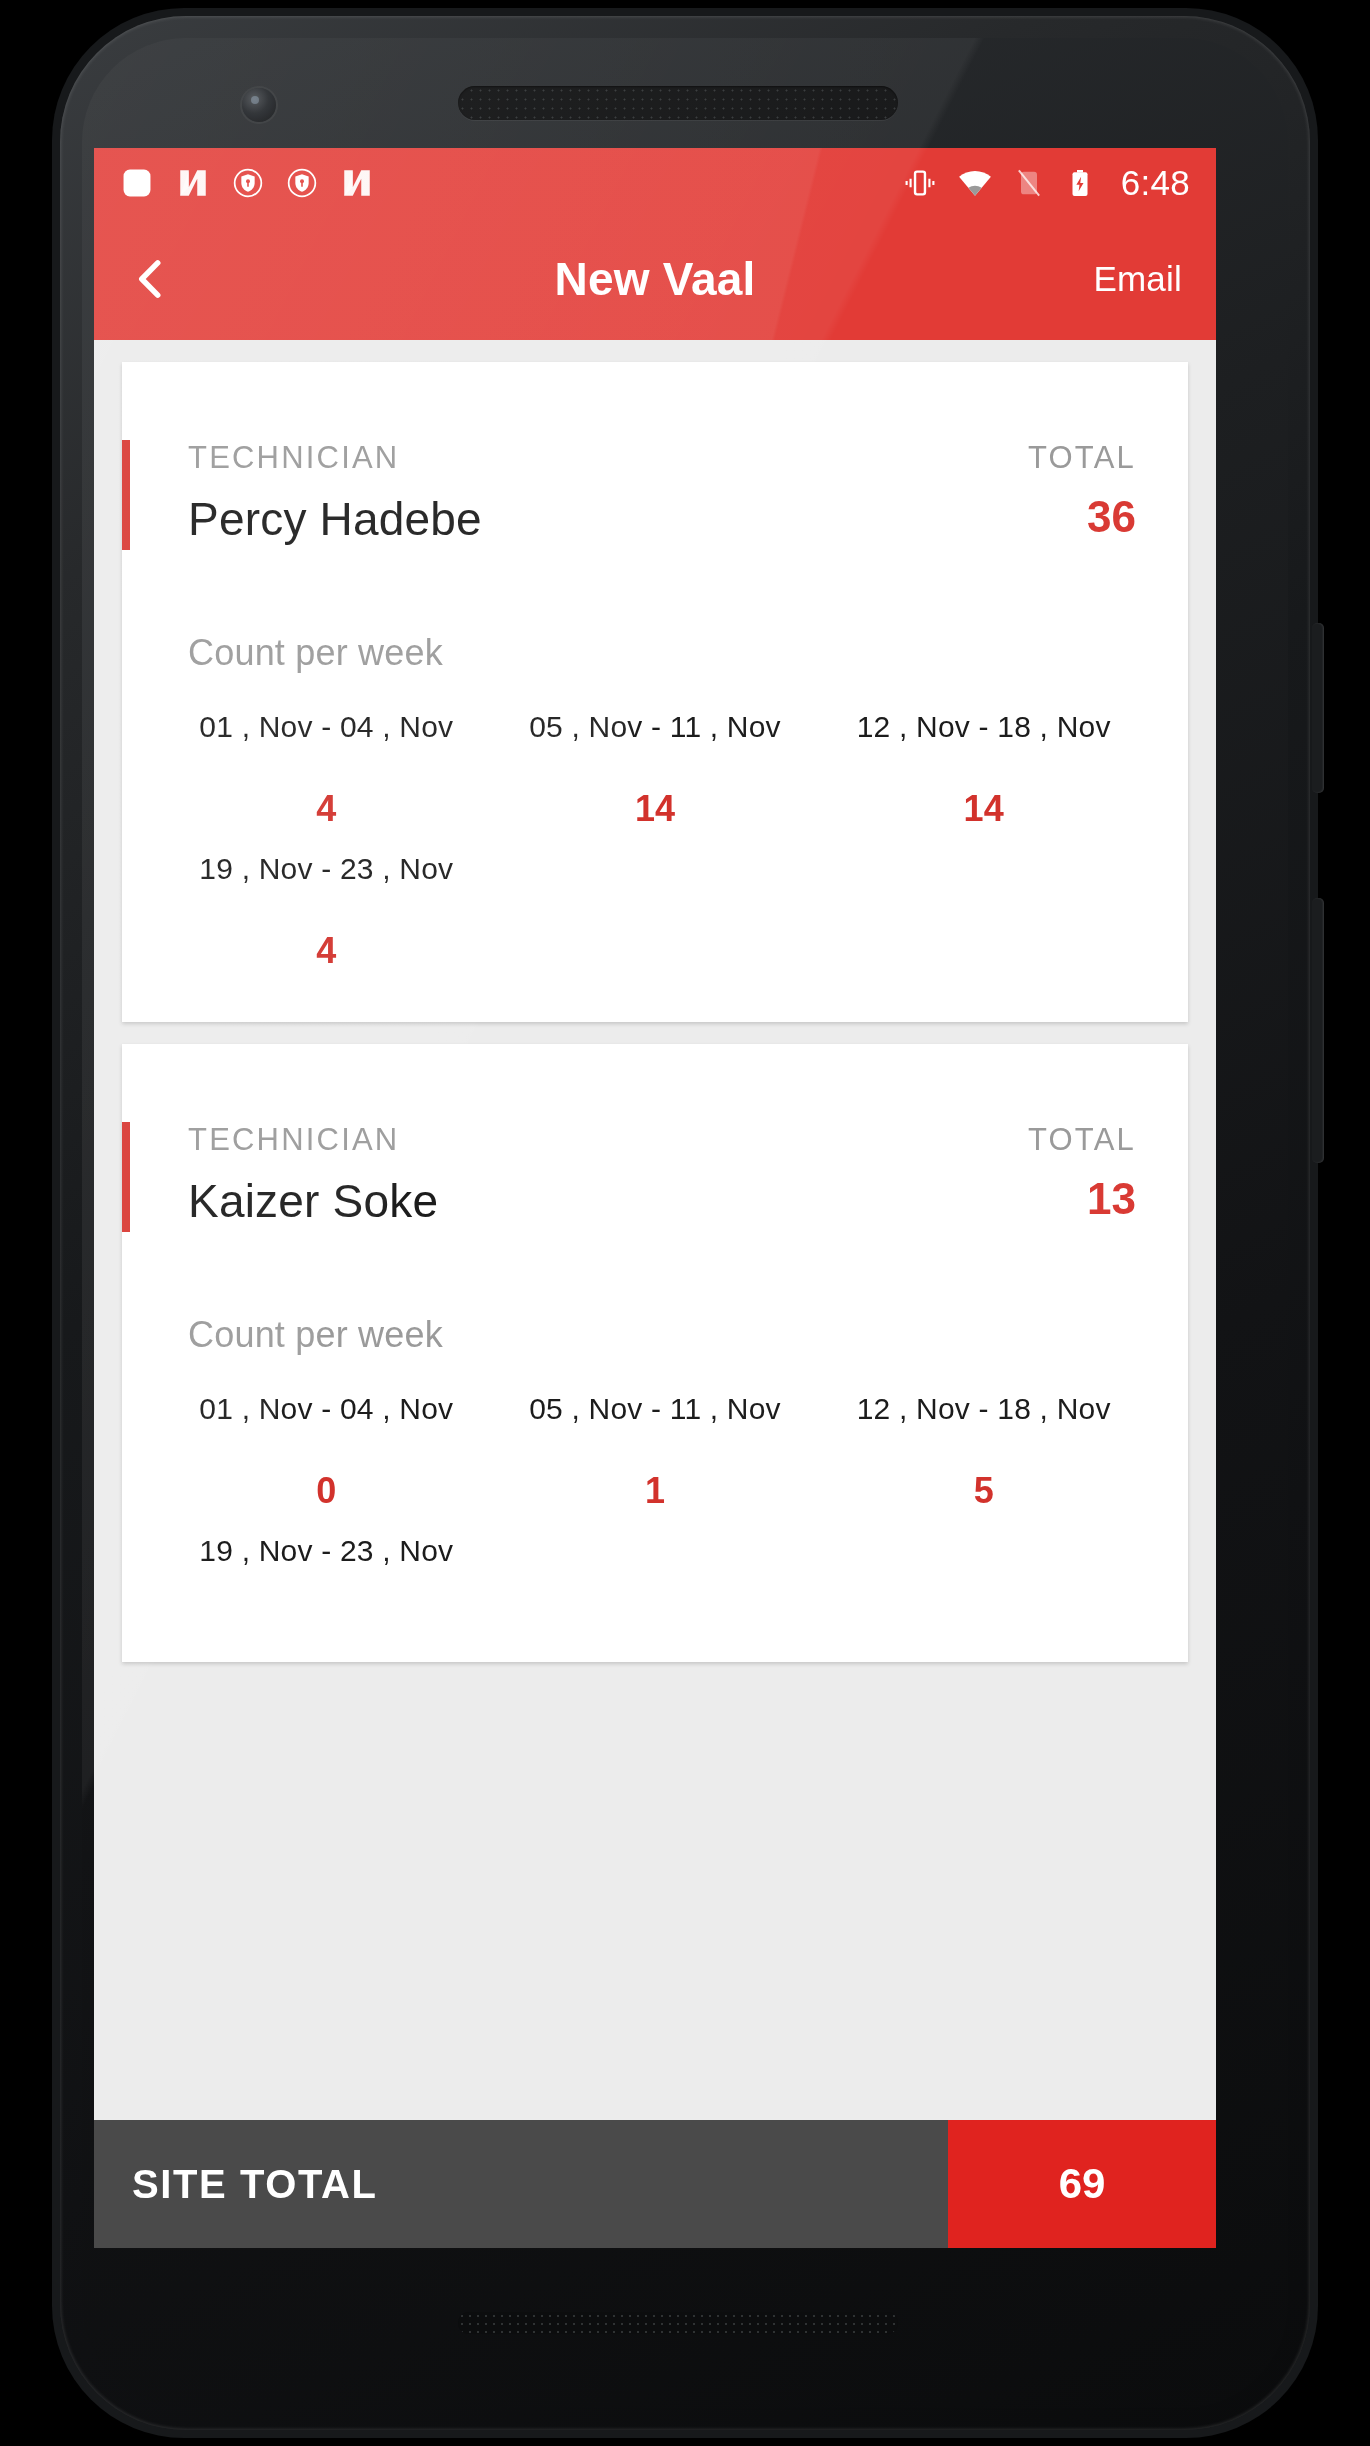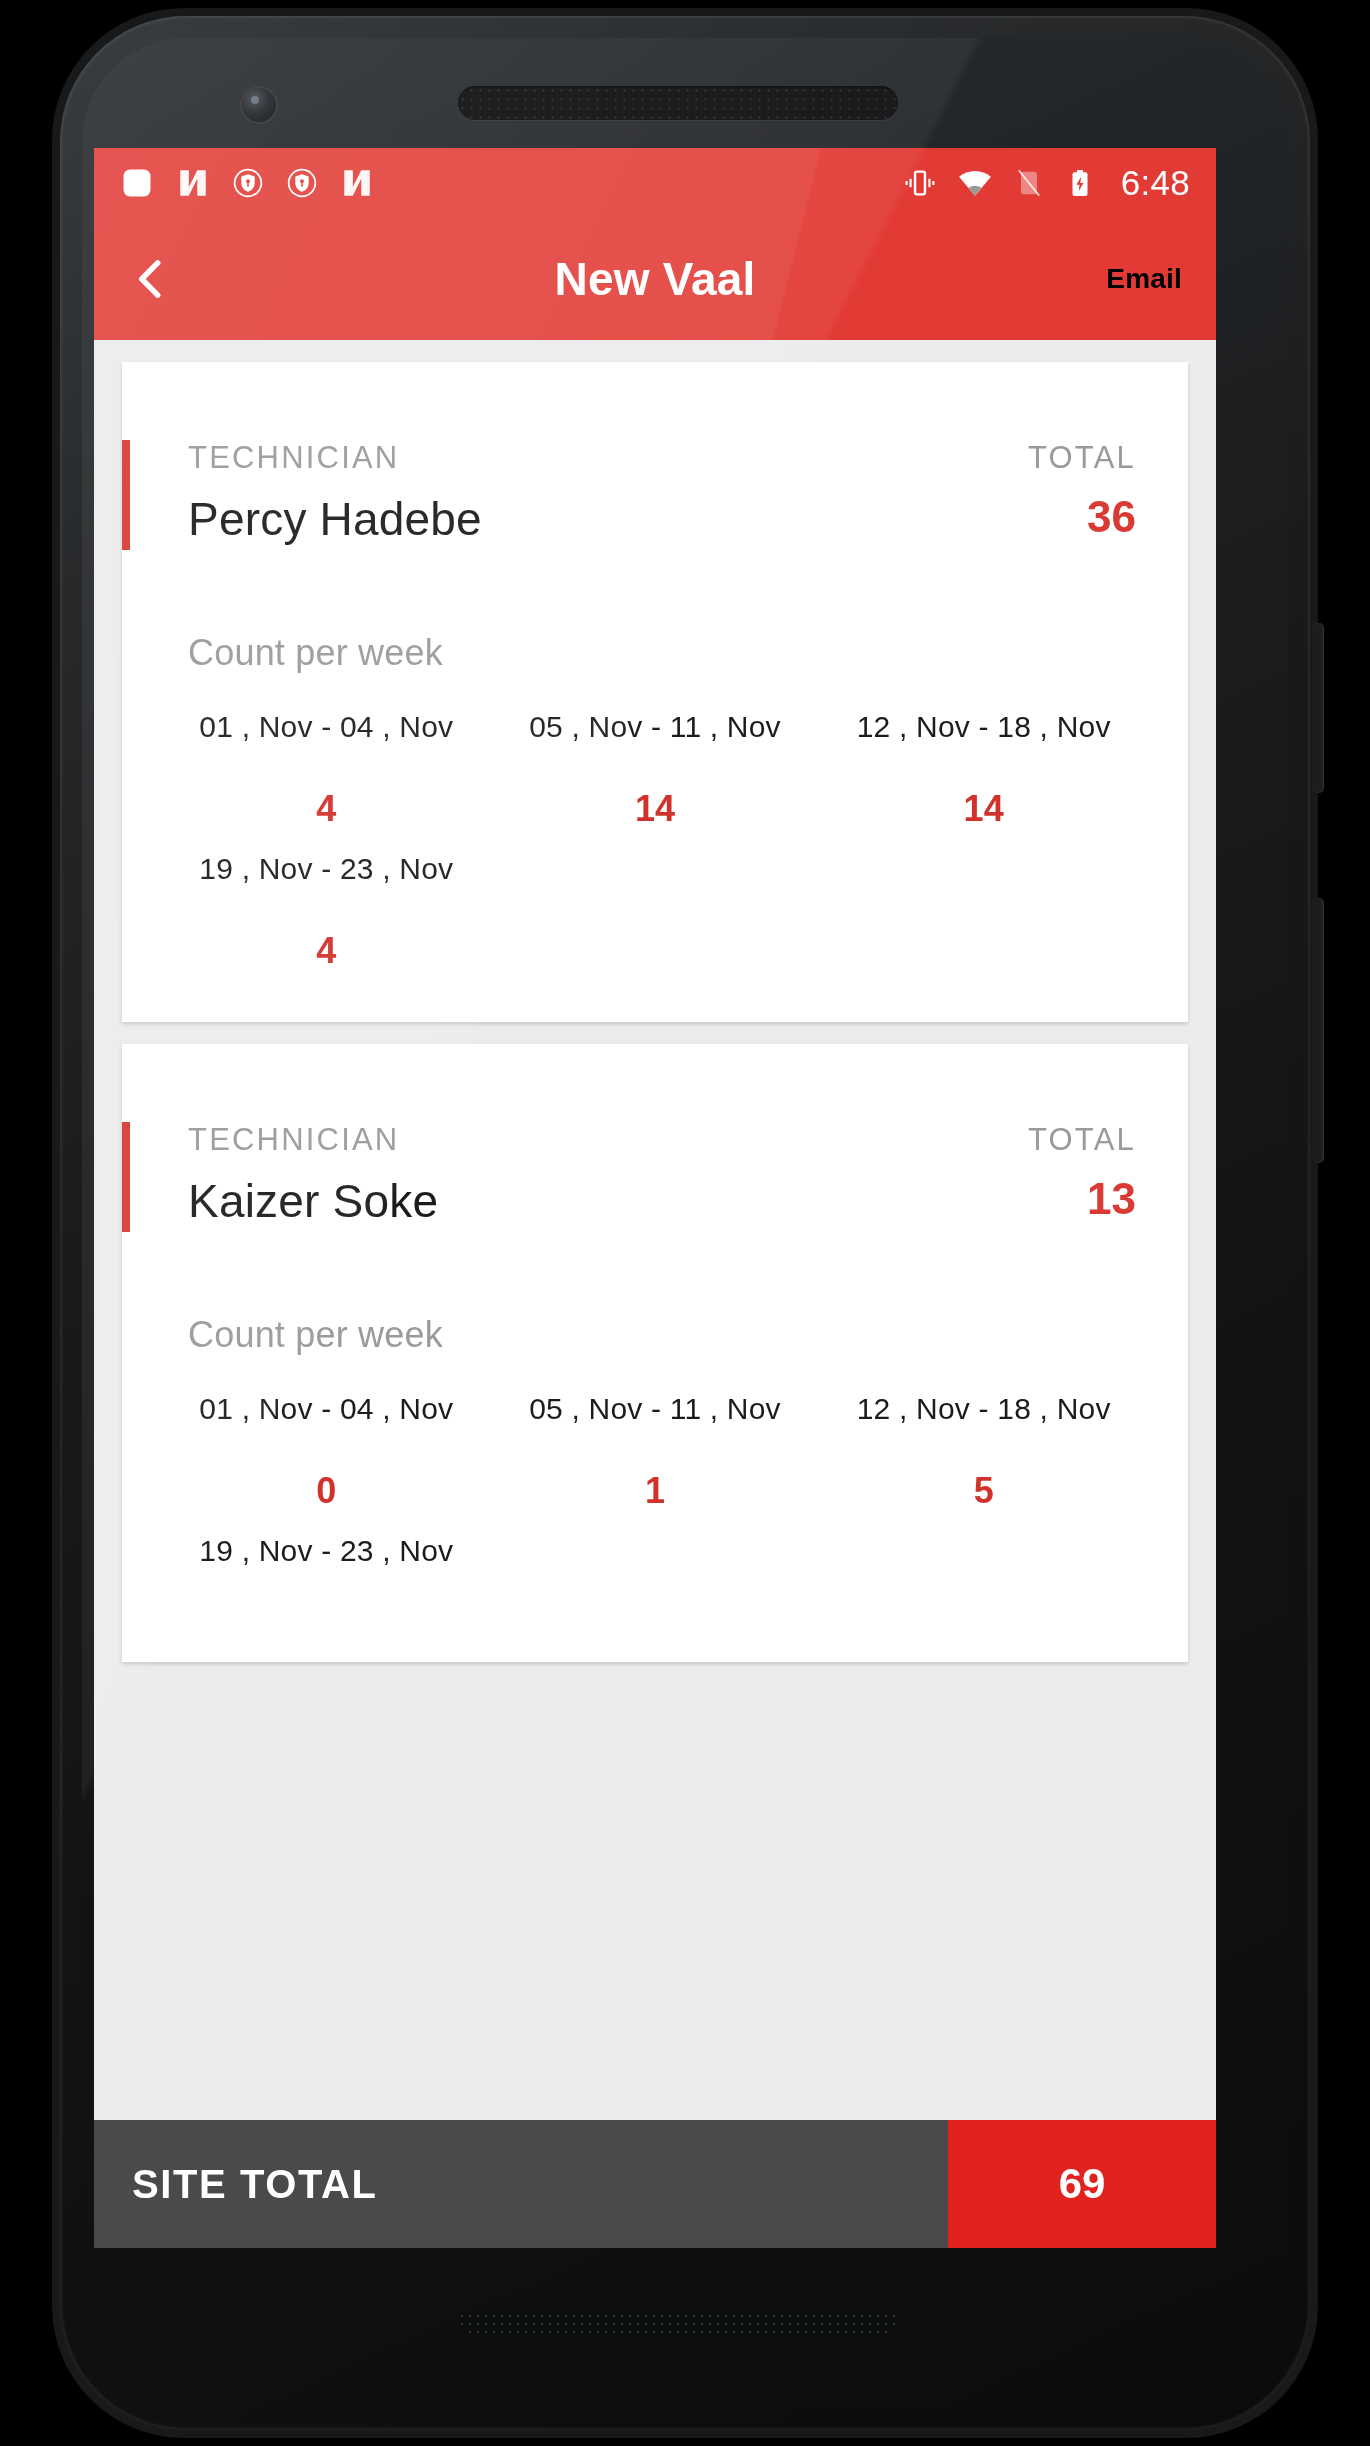--- a/index.html
+++ b/index.html
@@ -100,21 +100,21 @@
   .back-btn{
     width:70px;height:70px;display:flex;align-items:center;justify-content:flex-start;
     cursor:pointer;
   }
   .appbar-title{
     position:absolute;left:0;right:0;text-align:center;
     color:#fff;font-size:46px;font-weight:bold;letter-spacing:.2px;
     pointer-events:none;
   }
   .email-btn{
-    margin-left:auto;color:#000000;font-size:28px;font-weight:bold;
+    margin-left:auto;color:#ffffff;font-size:35px;font-weight:normal;
     letter-spacing:.2px;cursor:pointer;z-index:2;
   }
   
   .header-wrap{position:relative;}
   .glare{
     position:absolute;left:0;top:0;width:100%;height:100%;
     background:linear-gradient(104deg,
       rgba(255,255,255,.055) 0%,
       rgba(255,255,255,.055) 62%,
       rgba(255,255,255,0) 62.3%,

